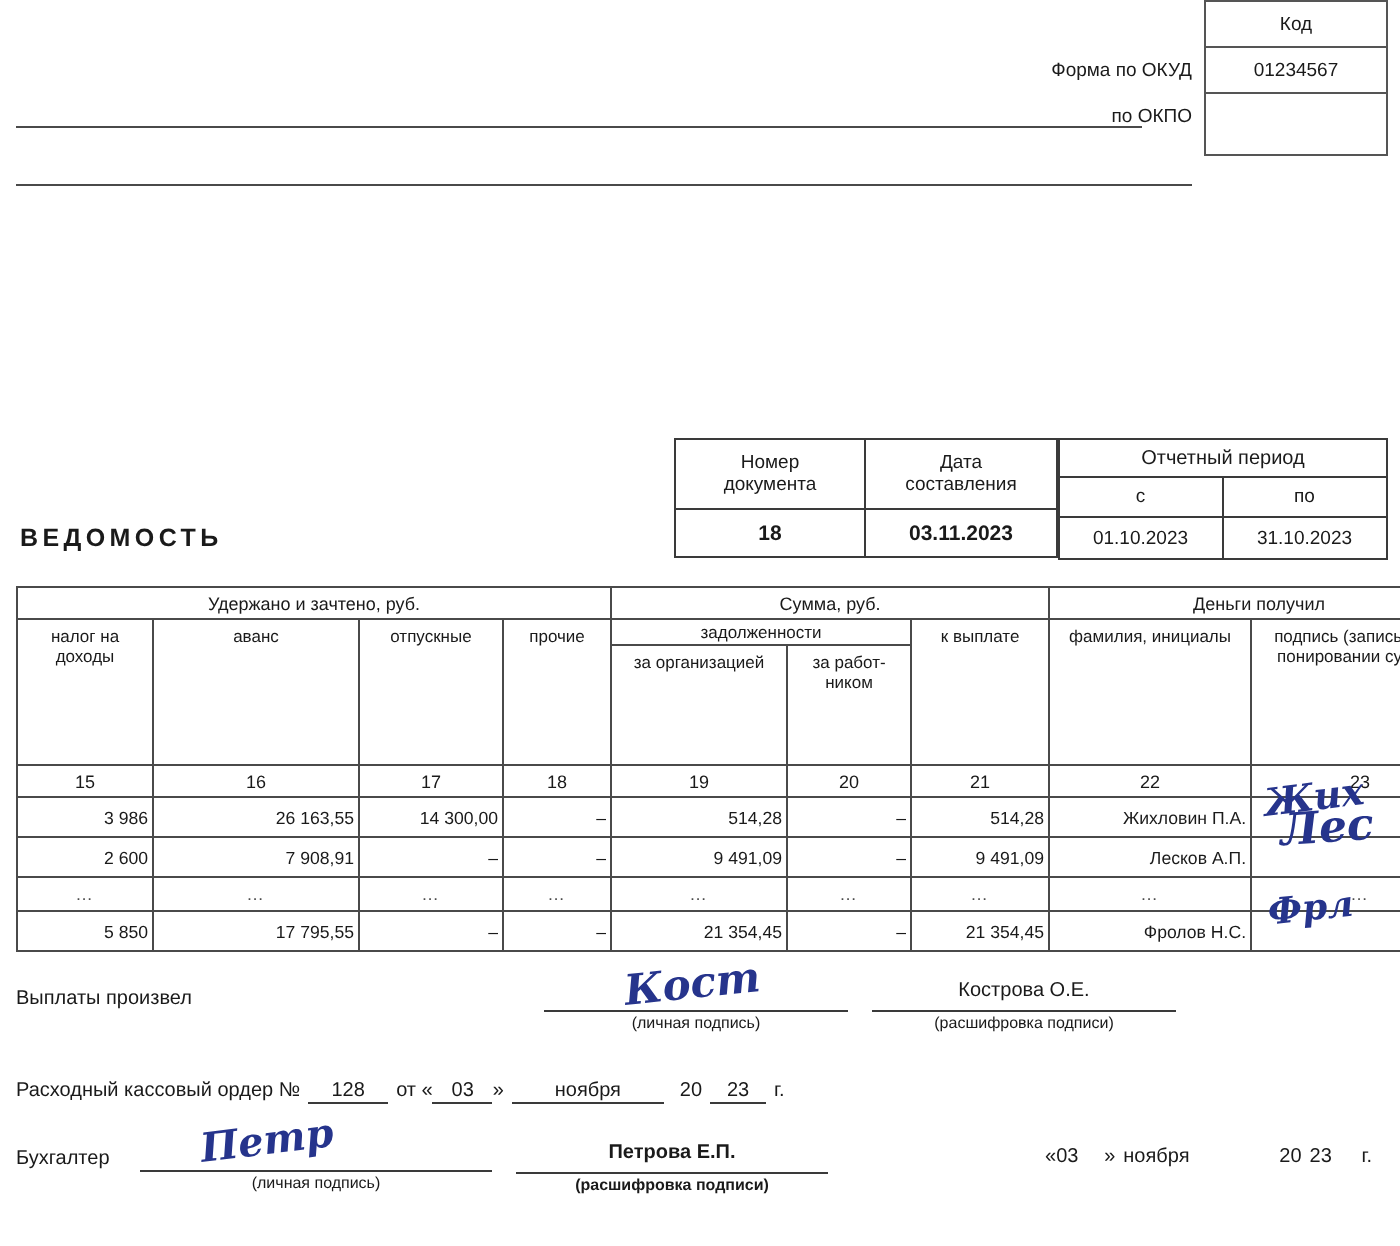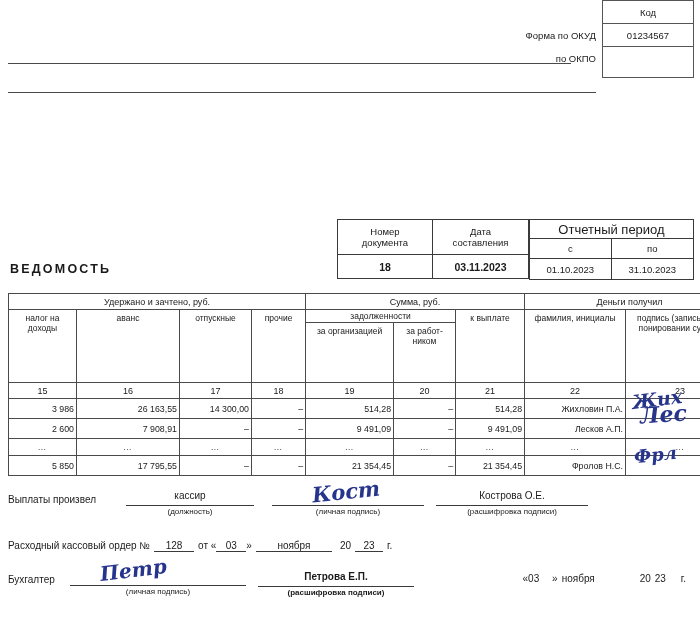--- a/index.html
+++ b/index.html
@@ -89,21 +89,21 @@
   .period {
     position: absolute;
     left: 529px;
     top: 219px;
     width: 165px;
     border: 1px solid #3a3a3a;
     box-sizing: border-box;
   }
   .period .ptitle {
     height: 18px; display:flex; align-items:center; justify-content:center;
-    border-bottom: 1px solid #3a3a3a; font-size: 13px;
+    border-bottom: 1px solid #3a3a3a; font-size: 10px;
   }
   .period .prow { display: flex; height: 19px; }
   .period .prow.last { border-top: 1px solid #3a3a3a; height: 20px; }
   .period .pc1 { width: 50%; box-sizing:border-box; border-right: 1px solid #3a3a3a;
                  display:flex; align-items:center; justify-content:center; font-size: 9.5px; }
   .period .pc2 { width: 50%; box-sizing:border-box;
                  display:flex; align-items:center; justify-content:center; font-size: 9.5px; }
 
   
   .mtable {
@@ -379,24 +379,20 @@
         <td class="datarow sigcell">
           <span class="sig-ink sig-tbl3">Фрл</span>
         </td>
       </tr>
     </tbody>
   </table>
 
   <div class="payline">
     <div class="lbl">Выплаты произвел</div>
 
-    <div class="fieldbox" style="left:118px; top:0; width:128px;">
-      <div class="ftop">кассир</div>
-      <div class="fcap">(должность)</div>
-    </div>
 
     <div class="fieldbox" style="left:264px; top:0; width:152px;">
       <div class="ftop">
         <span class="sig-cashier">Кост</span>
       </div>
       <div class="fcap">(личная подпись)</div>
     </div>
 
     <div class="fieldbox" style="left:428px; top:0; width:152px;">
       <div class="ftop">Кострова О.Е.</div>

